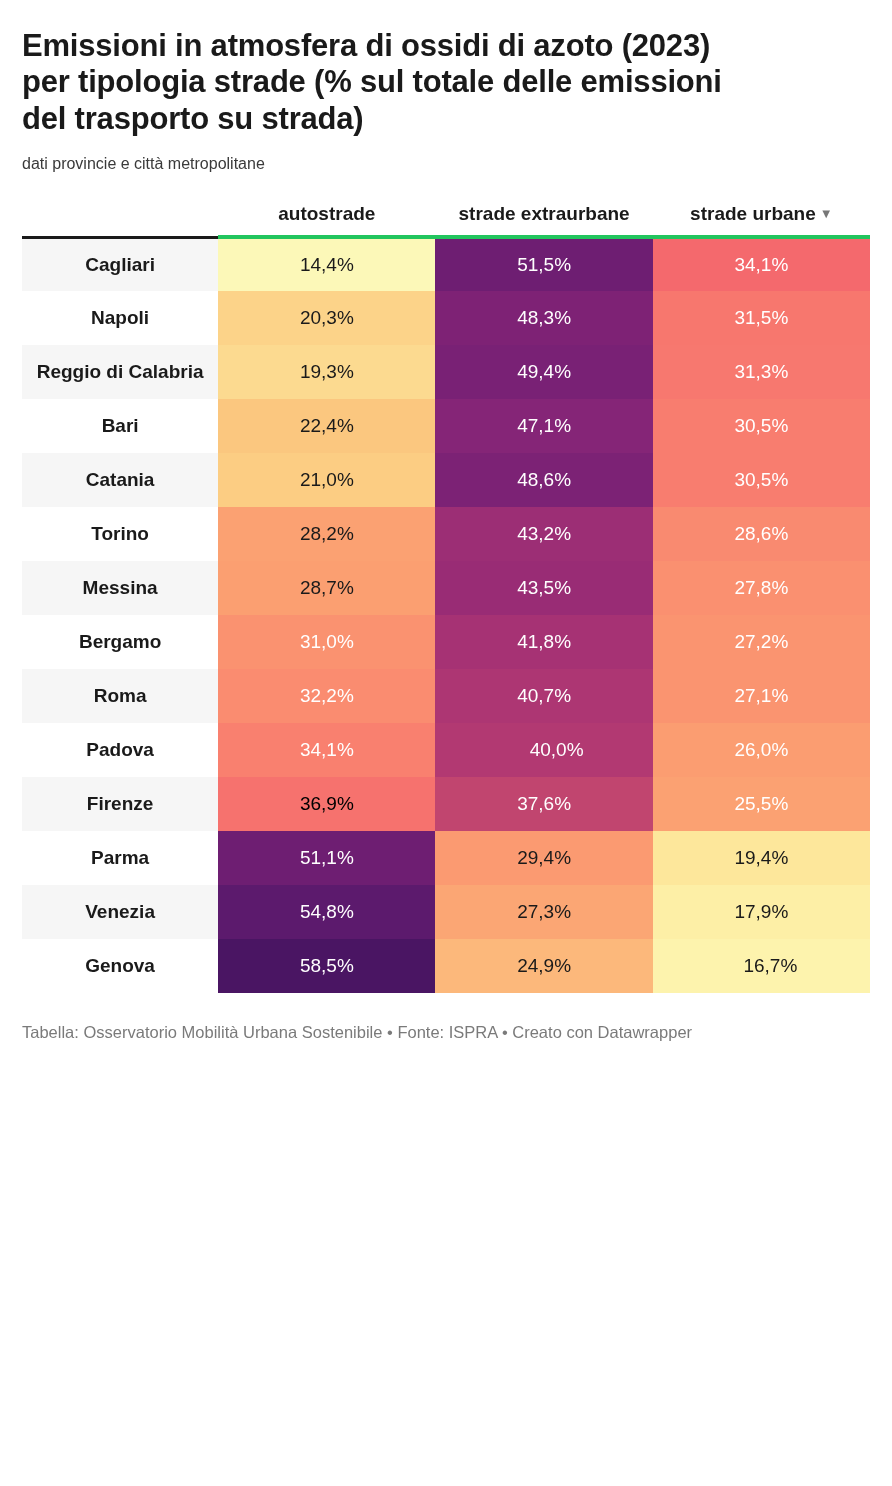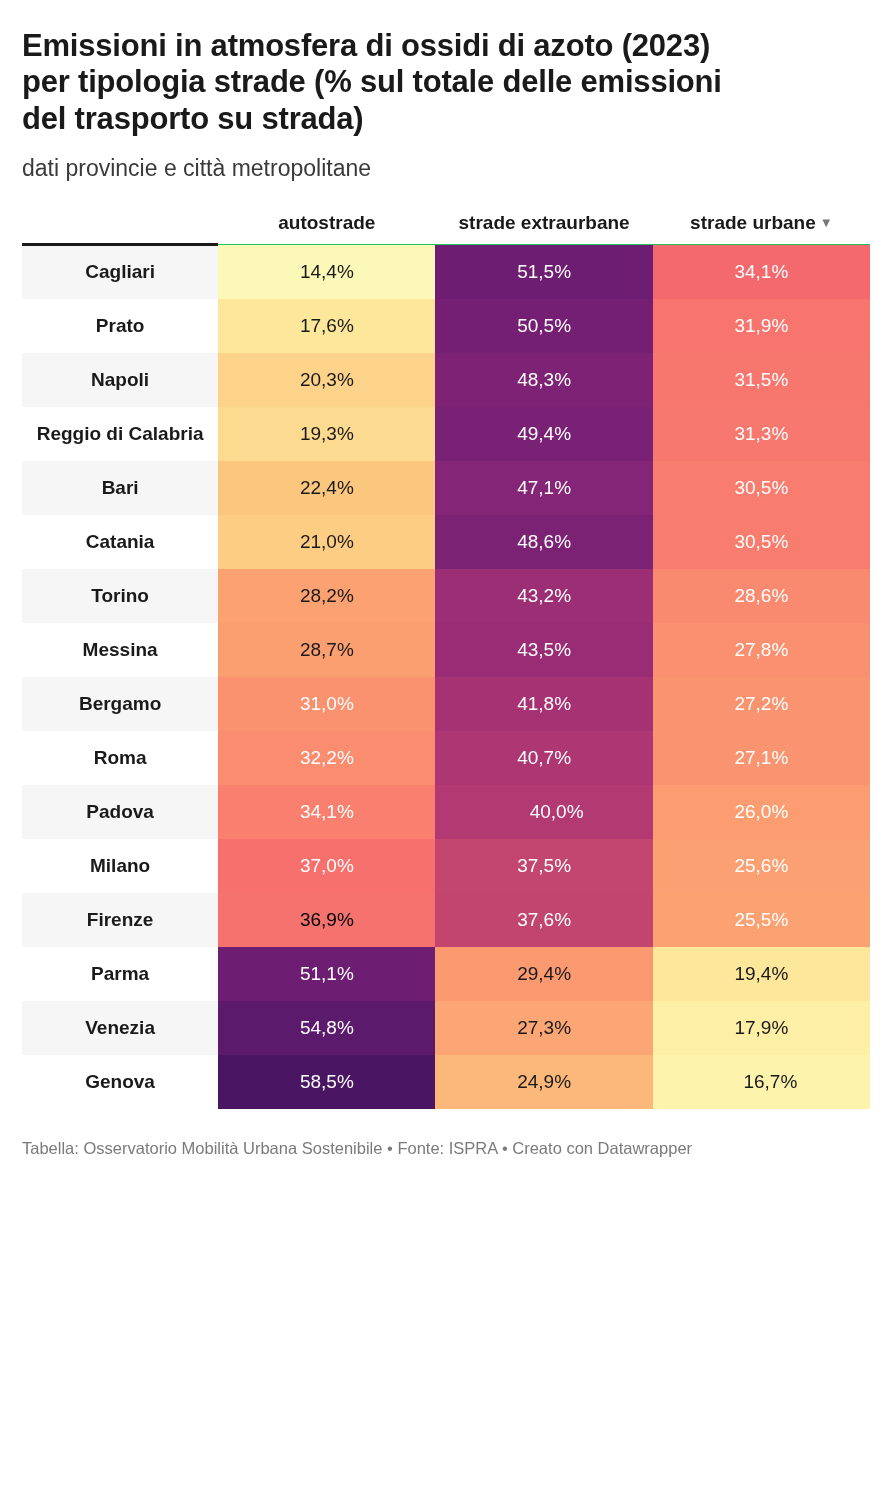--- a/index.html
+++ b/index.html
@@ -21,21 +21,21 @@
   }
   h1.title {
     font-size: 31px;
     line-height: 1.17;
     font-weight: bold;
     margin: 4px 0 0 0;
     letter-spacing: -0.2px;
     color: #1a1a1a;
   }
   .subtitle {
-    font-size: 23px;
+    font-size: 16px;
     color: #3a3a3a;
     margin-top: 18px;
     margin-bottom: 0;
     font-weight: normal;
   }
   table.data-table {
     width: 848px;
     border-collapse: collapse;
     margin-top: 30px;
     table-layout: fixed;
@@ -43,21 +43,21 @@
   table.data-table col.c-name  { width: 196px; }
   table.data-table col.c-val   { width: 217px; }
   thead th {
     font-size: 19px;
     font-weight: bold;
     color: #1a1a1a;
     vertical-align: bottom;
     padding: 0 10px 10px 10px;
     text-align: center;
     line-height: 1.18;
-    border-bottom: 1px solid #22c55e;
+    border-bottom: 4px solid #22c55e;
   }
   thead th.name-head {
     border-bottom: 3px solid #1a1a1a;
   }
   .sort-caret {
     display: inline-block;
     font-size: 13px;
     color: #777;
     margin-left: 4px;
     vertical-align: 2px;
@@ -110,26 +110,20 @@
       </tr>
     </thead>
     <tbody id="table-body">
         <tr>
           <td class="rowname">Cagliari</td>
           <td style="background: rgb(252, 248, 184); color: rgb(26, 26, 26);">14,4%</td>
           <td style="background: rgb(110, 30, 114); color: rgb(255, 255, 255);">51,5%</td>
           <td style="background: rgb(244, 105, 109); color: rgb(255, 255, 255);">34,1%</td>
         </tr>
         <tr>
-          <td class="rowname">Prato</td>
-          <td style="background: rgb(253, 231, 155); color: rgb(26, 26, 26);">17,6%</td>
-          <td style="background: rgb(116, 31, 116); color: rgb(255, 255, 255);">50,5%</td>
-          <td style="background: rgb(247, 117, 110); color: rgb(255, 255, 255);">31,9%</td>
-        </tr>
-        <tr>
           <td class="rowname">Napoli</td>
           <td style="background: rgb(252, 211, 137); color: rgb(26, 26, 26);">20,3%</td>
           <td style="background: rgb(126, 34, 117); color: rgb(255, 255, 255);">48,3%</td>
           <td style="background: rgb(247, 119, 110); color: rgb(255, 255, 255);">31,5%</td>
         </tr>
         <tr>
           <td class="rowname">Reggio di Calabria</td>
           <td style="background: rgb(252, 218, 144); color: rgb(26, 26, 26);">19,3%</td>
           <td style="background: rgb(121, 33, 117); color: rgb(255, 255, 255);">49,4%</td>
           <td style="background: rgb(247, 120, 111); color: rgb(255, 255, 255);">31,3%</td>
@@ -170,26 +164,20 @@
           <td style="background: rgb(173, 54, 115); color: rgb(255, 255, 255);">40,7%</td>
           <td style="background: rgb(250, 148, 112); color: rgb(255, 255, 255);">27,1%</td>
         </tr>
         <tr>
           <td class="rowname">Padova</td>
           <td style="background: rgb(249, 128, 111); color: rgb(255, 255, 255);">34,1%</td>
           <td style="background: rgb(178, 57, 114); color: rgb(255, 255, 255); padding-left: 31px;">40,0%</td>
           <td style="background: rgb(251, 157, 113); color: rgb(255, 255, 255);">26,0%</td>
         </tr>
         <tr>
-          <td class="rowname">Milano</td>
-          <td style="background: rgb(246, 112, 110); color: rgb(255, 255, 255);">37,0%</td>
-          <td style="background: rgb(194, 70, 111); color: rgb(255, 255, 255);">37,5%</td>
-          <td style="background: rgb(251, 160, 114); color: rgb(255, 255, 255);">25,6%</td>
-        </tr>
-        <tr>
           <td class="rowname">Firenze</td>
           <td style="background: rgb(246, 114, 110); color: #000000;">36,9%</td>
           <td style="background: rgb(193, 69, 111); color: rgb(255, 255, 255);">37,6%</td>
           <td style="background: rgb(251, 161, 114); color: rgb(255, 255, 255);">25,5%</td>
         </tr>
         <tr>
           <td class="rowname">Parma</td>
           <td style="background: rgb(110, 30, 114); color: rgb(255, 255, 255);">51,1%</td>
           <td style="background: rgb(251, 154, 113); color: rgb(26, 26, 26);">29,4%</td>
           <td style="background: rgb(253, 231, 155); color: rgb(26, 26, 26);">19,4%</td>

